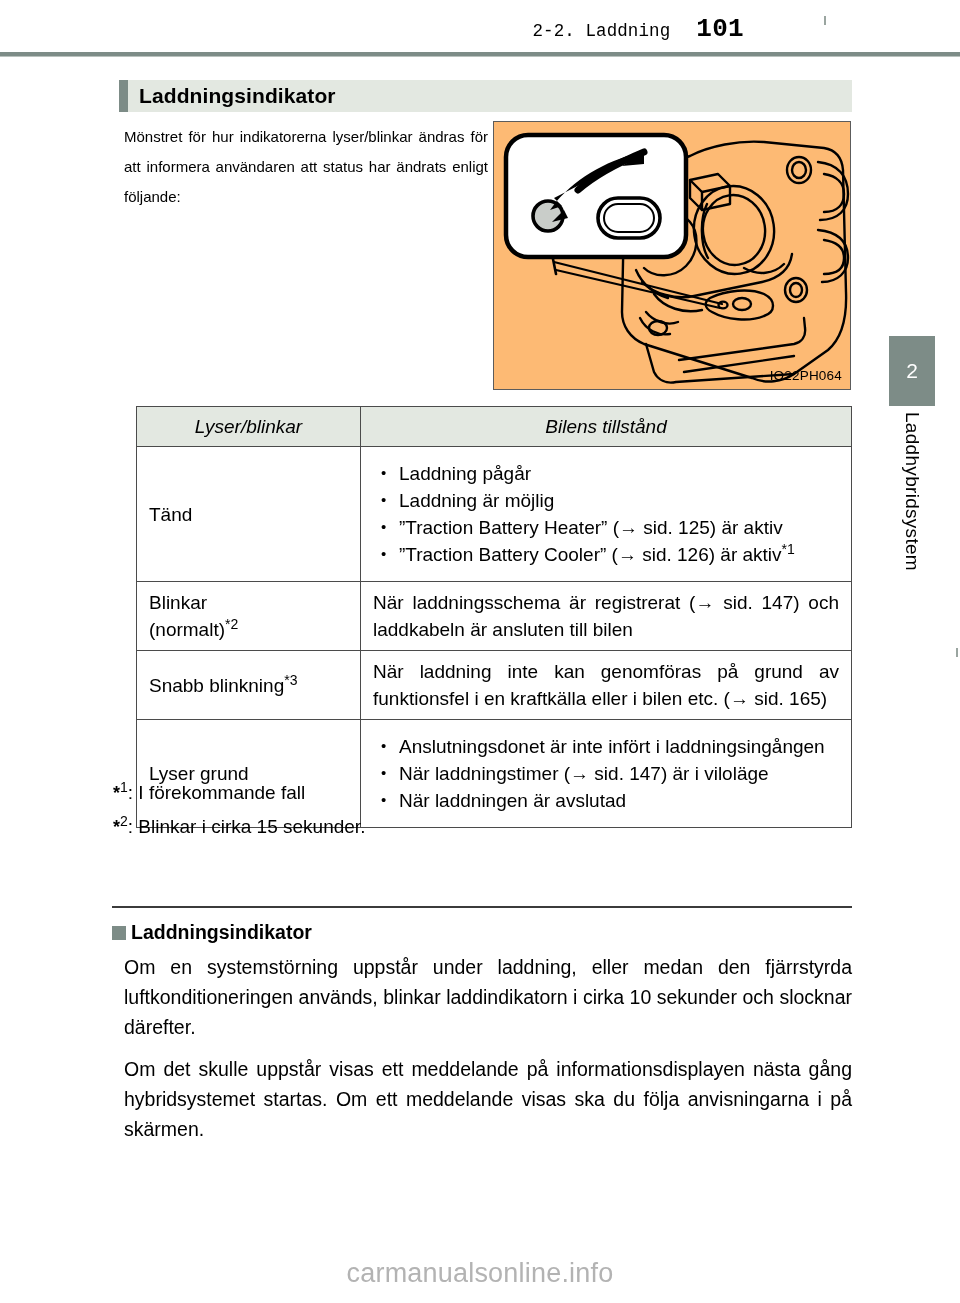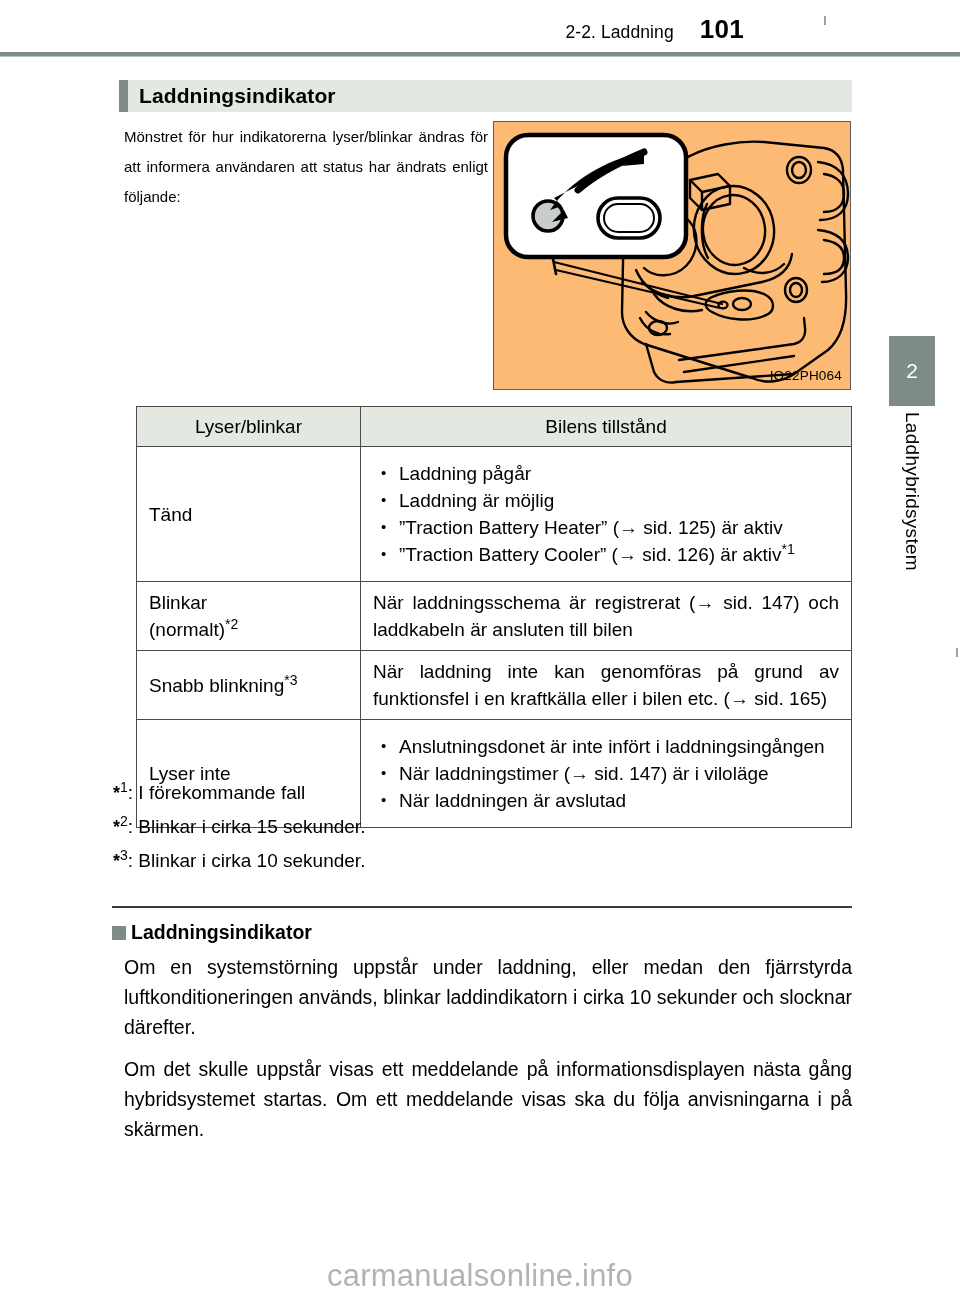--- a/index.html
+++ b/index.html
@@ -13,20 +13,21 @@
     position: relative;
     overflow: hidden;
   }
 
   
   .page-header {
     position: absolute;
     top: 0; left: 0;
     width: 828px;
     height: 56px;
+    font-family: Liberation Mono, monospace;
   }
   .header-inner {
     position: absolute;
     right: 84px;
     top: 14px;
     display: flex;
     align-items: baseline;
     gap: 26px;
   }
   .header-section {
@@ -175,20 +176,21 @@
     vertical-align: middle;
     padding: 7px 12px;
     font-size: 19px;
     font-weight: normal;
     line-height: 27px;
   }
   .tbl thead th {
     background: #e3e8e1;
     text-align: center;
     padding: 6px 8px;
+    font-style: italic;
   }
   .col-a { width: 224px; }
   .col-b { width: 491px; }
   .cell-label { text-align: left; }
   .cell-body { text-align: justify; text-justify: inter-word; }
   .ul-plain {
     margin: 6px;
     padding: 0;
     list-style: none;
   }
@@ -275,21 +277,21 @@
   }
   .notes-body p:last-child { margin-bottom: 0; }
 
   
   .watermark {
     position: absolute;
     left: 0;
     top: 1258px;
     width: 960px;
     text-align: center;
-    font-size: 31px;
+    font-size: 27px;
     color: #b3b3b3;
     letter-spacing: 0.2px;
   }
 </style>
 </head>
 <body>
 
 <div class="page-header">
   <div class="header-inner">
     <div class="header-section">2-2. Laddning</div>
@@ -423,42 +425,39 @@
     </tr>
 
     <tr>
       <td class="cell-label">
         <span>Snabb blinkning</span><sup class="star"><b>*</b><span>3</span></sup>
       </td>
       <td class="cell-body">När laddning inte kan genomföras på grund av funktionsfel i en kraftkälla eller i bilen etc. (→ sid. 165)</td>
     </tr>
 
     <tr>
-      <td class="cell-label">Lyser inte</td>
+      <td class="cell-label">Lyser grund</td>
       <td class="cell-body">
         <ul class="ul-plain">
           <li>Anslutningsdonet är inte infört i laddningsingången</li>
           <li>När laddningstimer (→ sid. 147) är i viloläge</li>
           <li>När laddningen är avslutad</li>
         </ul>
       </td>
     </tr>
   </tbody>
 </table>
 
 <div class="footnotes">
   <div class="fn">
     <span class="fn-mark"><b>*</b><sup>1</sup></span><span>: I förekommande fall</span>
   </div>
   <div class="fn">
     <span class="fn-mark"><b>*</b><sup>2</sup></span><span>: Blinkar i cirka 15 sekunder.</span>
   </div>
-  <div class="fn">
-    <span class="fn-mark"><b>*</b><sup>3</sup></span><span>: Blinkar i cirka 10 sekunder.</span>
-  </div>
 </div>
 
 <div class="divider"></div>
 
 <div class="notes-head">
   <span class="sq"></span>
   <span class="htxt">Laddningsindikator</span>
 </div>
 <div class="notes-body">
   <p>Om en systemstörning uppstår under laddning, eller medan den fjärrstyrda luftkonditioneringen används, blinkar laddindikatorn i cirka 10 sekunder och slocknar därefter.</p>

